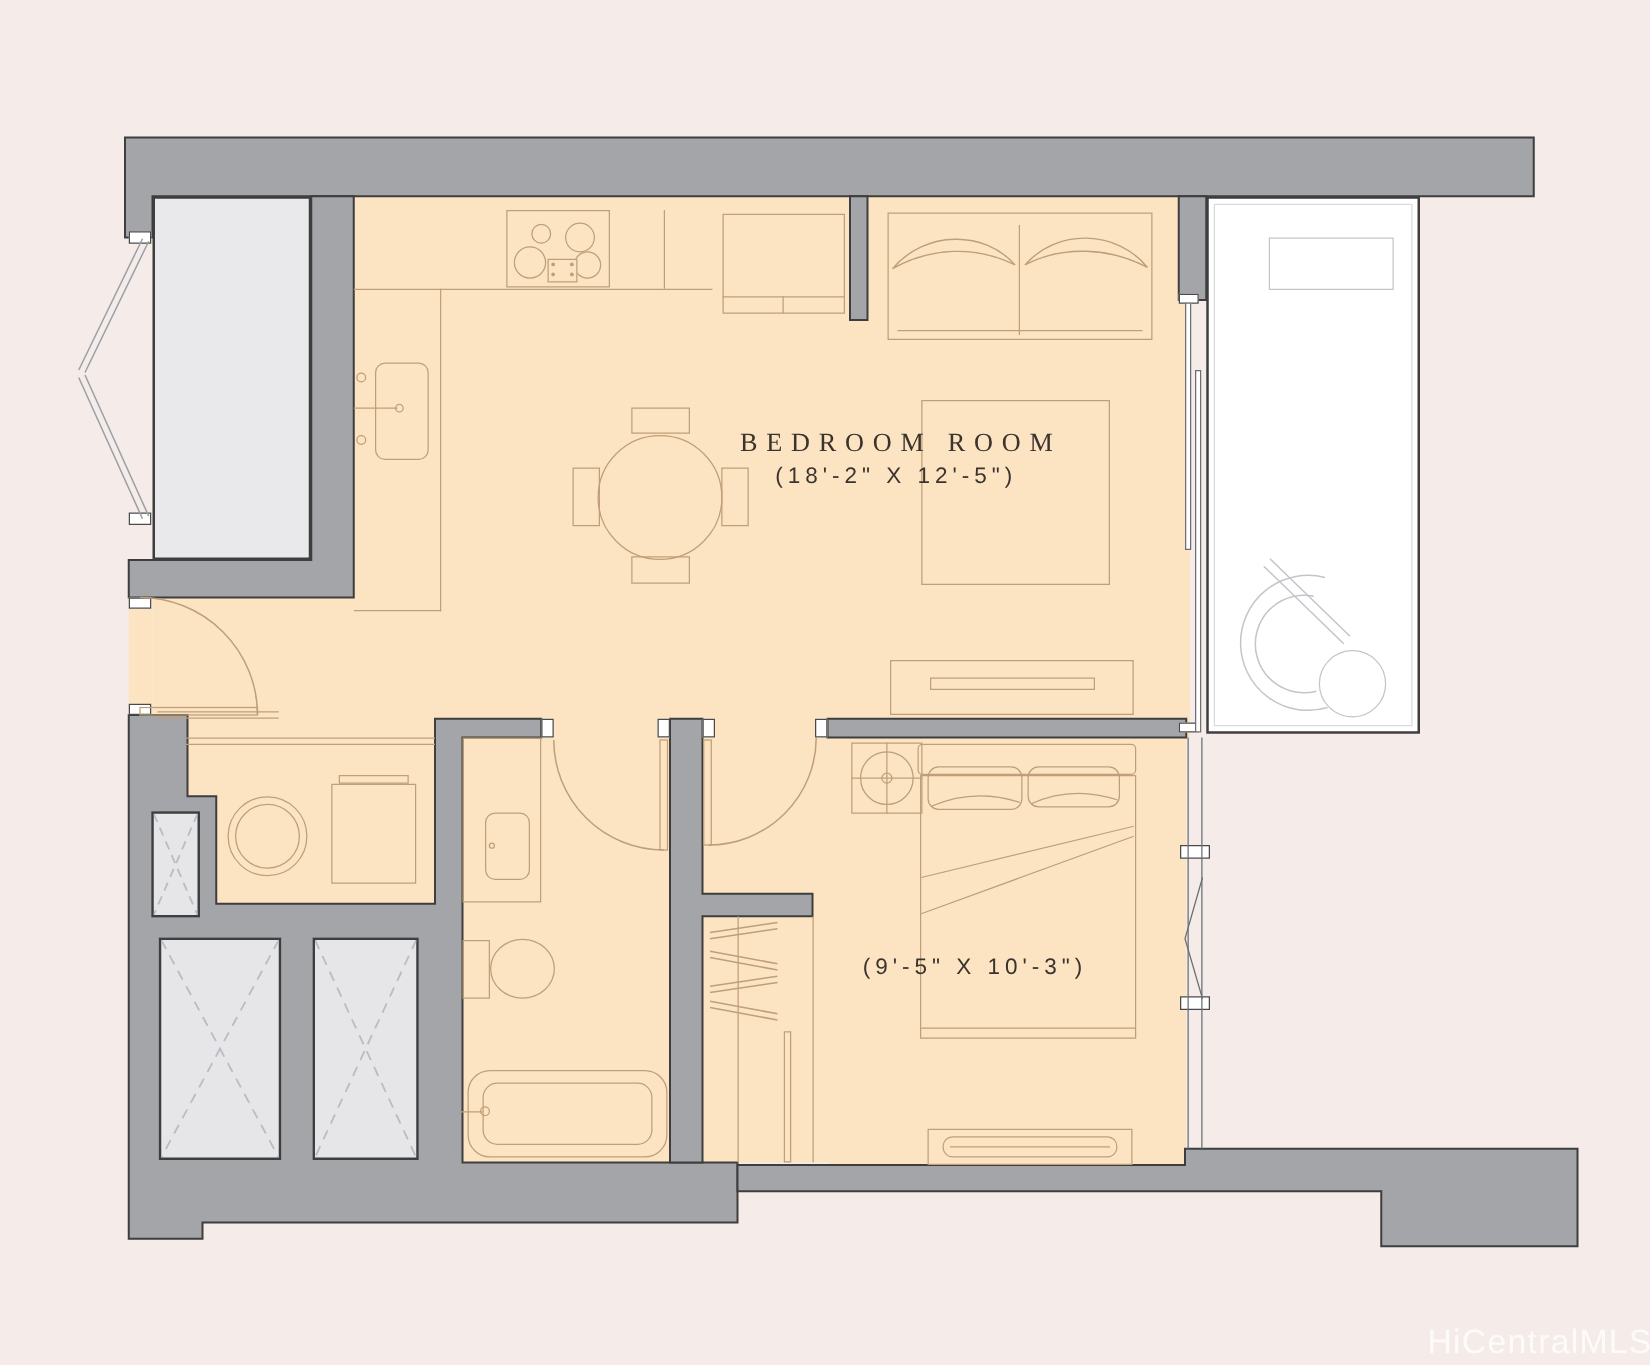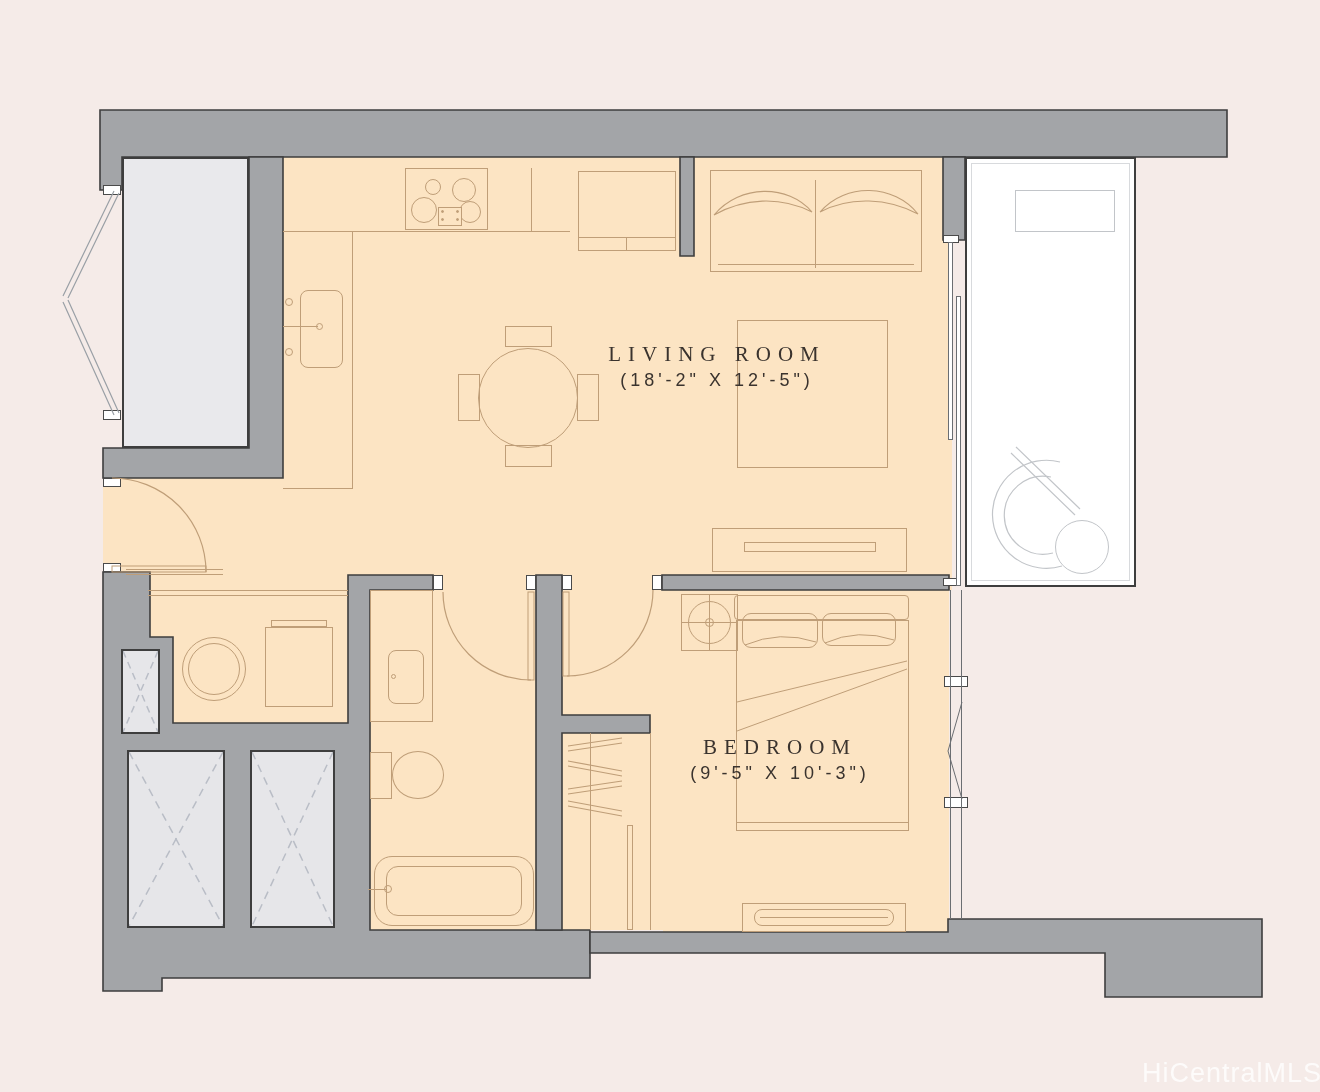--- a/index.html
+++ b/index.html
@@ -197,19 +197,18 @@
 
     <path d="M962,702 L948,751 L962,799" fill="none" stroke="var(--dark-line,#6b6e72)" stroke-width="1"></path>
 
     <g stroke="var(--gray-line,#c2c5c9)" stroke-width="1.2" fill="none">
       <path d="M1060,462 A54,54 0 1 0 1062,566"></path>
       <path d="M1051,477 A39,39 0 1 0 1053,553"></path>
       <path d="M1016,447 L1080,509 M1011,453 L1075,515"></path>
     </g>
   </svg>
 
-  <div class="roomlabel" style="left:592px;top:342px;width:250px;">LIVING ROOM</div>
+  <div class="roomlabel" style="left:592px;top:342px;width:250px;">BEDROOM ROOM</div>
   <div class="roomdims" style="left:582px;top:370px;width:270px;">(18'-2" X 12'-5")</div>
-  <div class="roomlabel" style="left:655px;top:735px;width:250px;">BEDROOM</div>
   <div class="roomdims" style="left:650px;top:763px;width:260px;">(9'-5" X 10'-3")</div>
   <div class="wm">HiCentralMLS</div>
 
 </div>
 
 </body></html>

